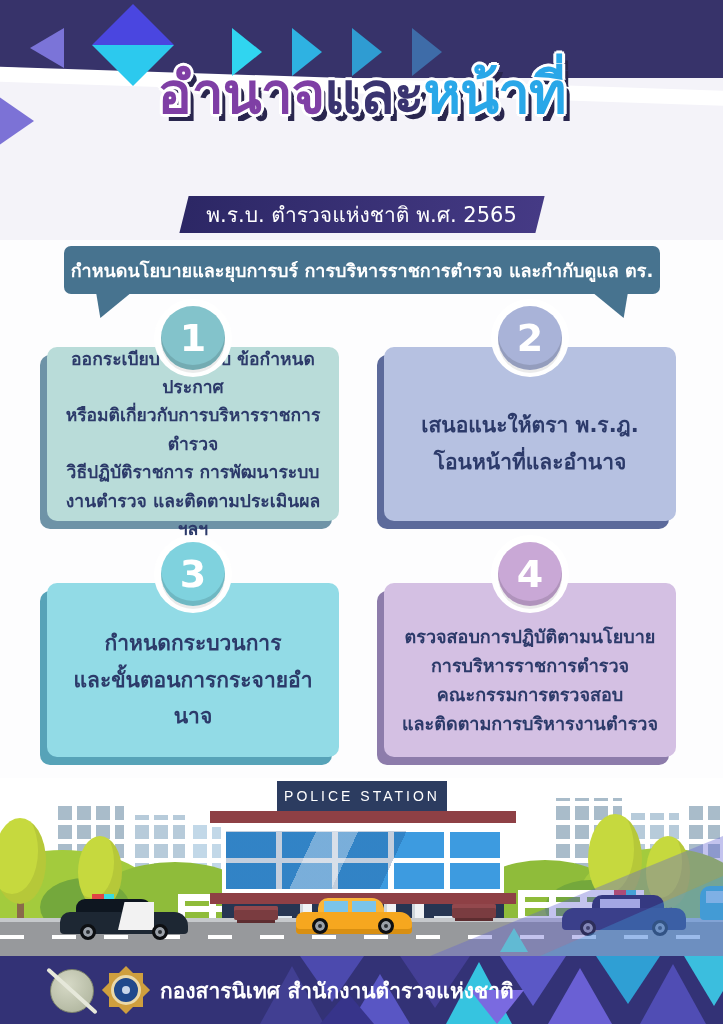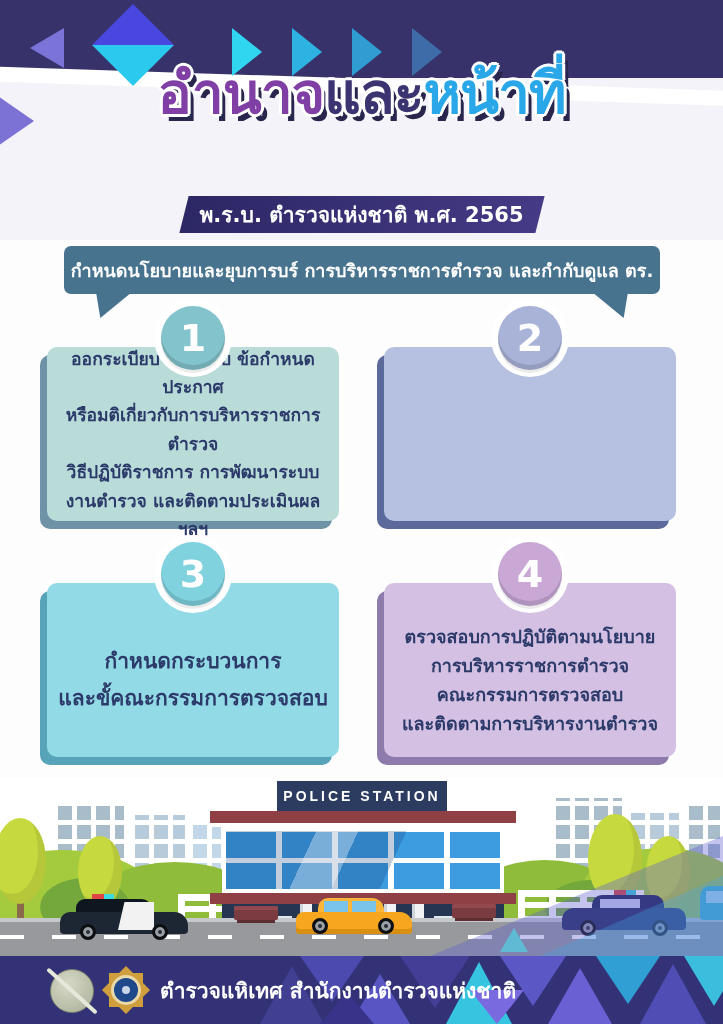--- a/index.html
+++ b/index.html
@@ -22,21 +22,21 @@
               2px 2px 0 #fff,-2px 2px 0 #fff,2px -2px 0 #fff,-2px -2px 0 #fff,6px 7px 0 #29264e;margin-top:44px;}
   .t1{color:#7f3fa5;} .t2{color:#3a3470;} .t3{color:#29a7e8;}
   .subtitle{position:absolute;left:0;top:148px;width:723px;text-align:center;z-index:5;}
   .subtitle span{display:inline-block;font-size:29px;font-weight:bold;color:#2e2a66;
          border-bottom:4px dashed #2e2a66;padding-bottom:3px;
          text-shadow:2px 0 0 #fff,-2px 0 0 #fff,0 2px 0 #fff,0 -2px 0 #fff;}
   
   .banner{position:absolute;left:50%;transform:translateX(-50%);top:196px;width:356px;height:37px;z-index:5;}
   .banner-bg{position:absolute;inset:0;transform:skewX(-14deg);
              background:linear-gradient(90deg,#2c2765,#453a85);}
-  .banner-text{position:absolute;inset:0;color:#fff;font-weight:bold;font-size:21px;
+  .banner-text{position:absolute;inset:0;color:#fff;font-weight:normal;font-size:21px;
                display:flex;align-items:center;justify-content:center;white-space:nowrap;}
   
   .bubble{position:absolute;left:64px;top:246px;width:596px;height:48px;background:#47738f;
           border-radius:7px;color:#fff;font-weight:bold;font-size:18px;z-index:5;
           display:flex;align-items:center;justify-content:center;white-space:nowrap;}
   .tail{position:absolute;background:#47738f;z-index:4;}
   .tail-l{left:96px;top:292px;width:36px;height:26px;clip-path:polygon(0 0,100% 0,12% 100%);}
   .tail-r{left:592px;top:292px;width:36px;height:26px;clip-path:polygon(0 0,100% 0,88% 100%);}
   
   .card{position:absolute;width:292px;height:174px;border-radius:10px;box-sizing:border-box;
@@ -59,21 +59,21 @@
         background-image:repeating-linear-gradient(0deg,transparent 0 14px,#fff 14px 19px),
                          repeating-linear-gradient(90deg,transparent 0 14px,#fff 14px 19px);}
   .bush{position:absolute;border-radius:50%;}
   .crown{position:absolute;border-radius:50%;background:#c6d93e;box-shadow:inset -8px -10px 0 rgba(0,0,0,.08);}
   .trunk{position:absolute;background:#8a6a4a;}
   .fence{position:absolute;border-top:7px solid #fff;
          background:repeating-linear-gradient(90deg,#fff 0 7px,rgba(0,0,0,0) 7px 31px);}
   .fence:before,.fence:after{content:"";position:absolute;left:0;right:0;height:6px;background:#fff;}
   .fence:before{top:5px;} .fence:after{top:19px;}
   .sign{position:absolute;left:277px;top:3px;width:170px;height:30px;background:#2c3c60;
-        border-bottom:3px solid #0f766e;color:#fff;font-weight:bold;font-size:14px;letter-spacing:3px;
+        border-bottom:3px solid #0f766e;color:#fff;font-weight:normal;font-size:14px;letter-spacing:3px;
         display:flex;align-items:center;justify-content:center;font-family:"Liberation Sans",sans-serif;}
   .roof{position:absolute;left:210px;top:33px;width:306px;height:12px;background:#8e4045;border-bottom:4px solid #fff;}
   .glass{position:absolute;left:222px;top:49px;width:282px;height:66px;box-sizing:border-box;
          background-color:#3d9be0;border:4px solid #fff;
          background-image:linear-gradient(115deg,rgba(255,255,255,0) 30%,rgba(255,255,255,.35) 30% 44%,rgba(255,255,255,0) 44%),
             linear-gradient(115deg,rgba(16,60,120,.25) 60%,rgba(16,60,120,0) 60%),
             repeating-linear-gradient(90deg,transparent 0 50px,#fff 50px 56px),
             repeating-linear-gradient(0deg,transparent 0 26px,#fff 26px 31px);}
   .band-mid{position:absolute;left:210px;top:115px;width:306px;height:11px;background:#8e4045;}
   .lower{position:absolute;left:222px;top:126px;width:282px;height:52px;background:#263552;}
@@ -142,26 +142,28 @@
     <div class="halo"></div>
     <div class="num n1">1</div>
     <div class="card-text">ออกระเบียบ ข้อบังคับ ข้อกำหนด ประกาศ
 หรือมติเกี่ยวกับการบริหารราชการตำรวจ
 วิธีปฏิบัติราชการ การพัฒนาระบบ
 งานตำรวจ และติดตามประเมินผล ฯลฯ</div>
   </div>
   <div class="card c2">
     <div class="halo"></div>
     <div class="num n2">2</div>
+    <div class="card-text">เสนอแนะให้ตรา พ.ร.ฎ.
+โอนหน้าที่และอำนาจ</div>
   </div>
   <div class="card c3">
     <div class="halo"></div>
     <div class="num n3">3</div>
     <div class="card-text">กำหนดกระบวนการ
-และขั้คณะกรรมการตรวจสอบ</div>
+และขั้นตอนการกระจายอำนาจ</div>
   </div>
   <div class="card c4">
     <div class="halo"></div>
     <div class="num n4">4</div>
     <div class="card-text">ตรวจสอบการปฏิบัติตามนโยบาย
 การบริหารราชการตำรวจ
 คณะกรรมการตรวจสอบ
 และติดตามการบริหารงานตำรวจ</div>
   </div>
 
@@ -264,16 +266,16 @@
     <div class="m tri-up" style="left:320px;top:36px;width:54px;height:32px;background:#37348a;"></div>
     <div class="m tri-dn" style="left:470px;top:34px;width:54px;height:34px;background:#7a6ae0;"></div>
 
     <div class="badge-pin"></div>
     <div class="badge-star">
       <div class="sq"></div>
       <div class="sq sq2"></div>
       <div class="ring"></div>
       <div class="dot"></div>
     </div>
-    <div class="credit">ตำรวจแหิเทศ สำนักงานตำรวจแห่งชาติ</div>
+    <div class="credit">กองสารนิเทศ สำนักงานตำรวจแห่งชาติ</div>
   </div>
 
 </div>
 
 </body></html>

